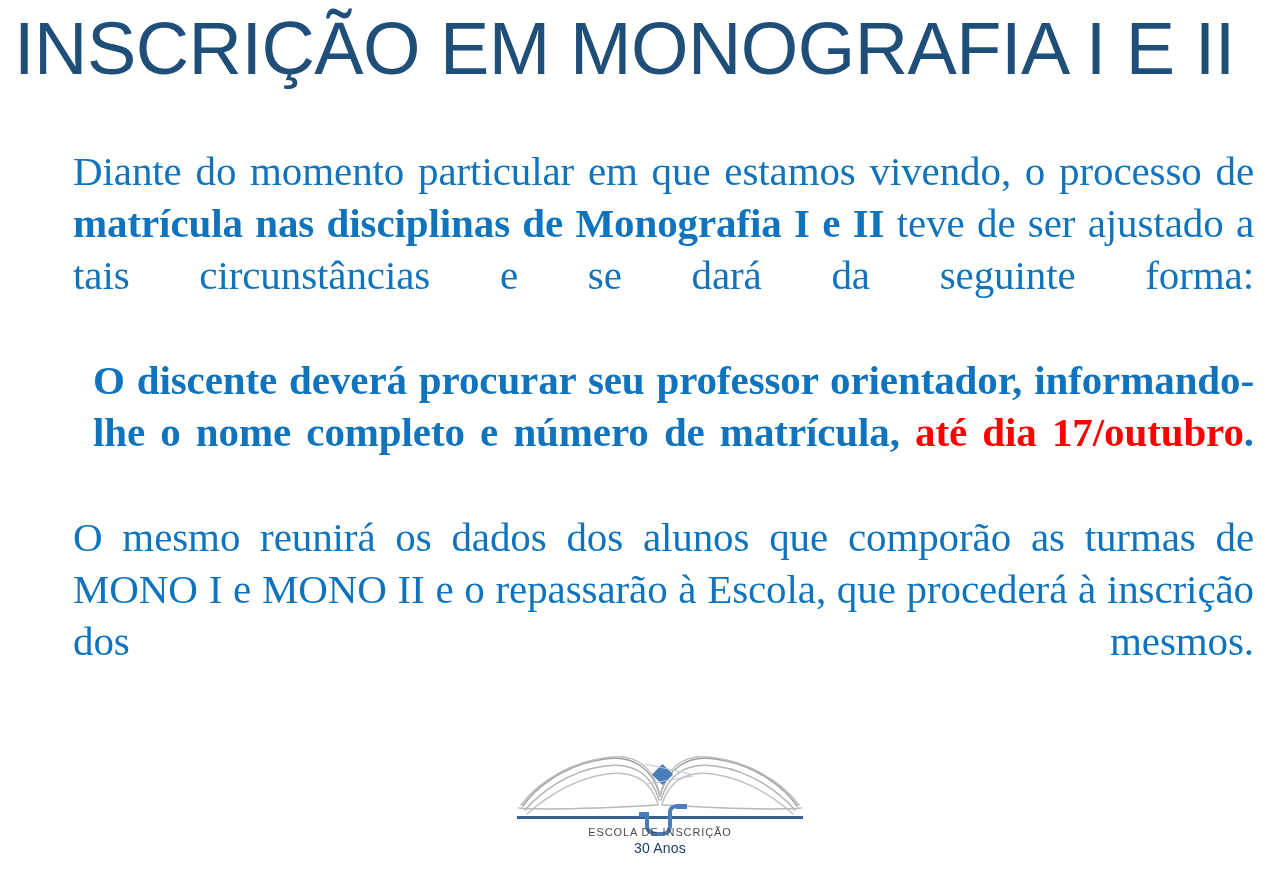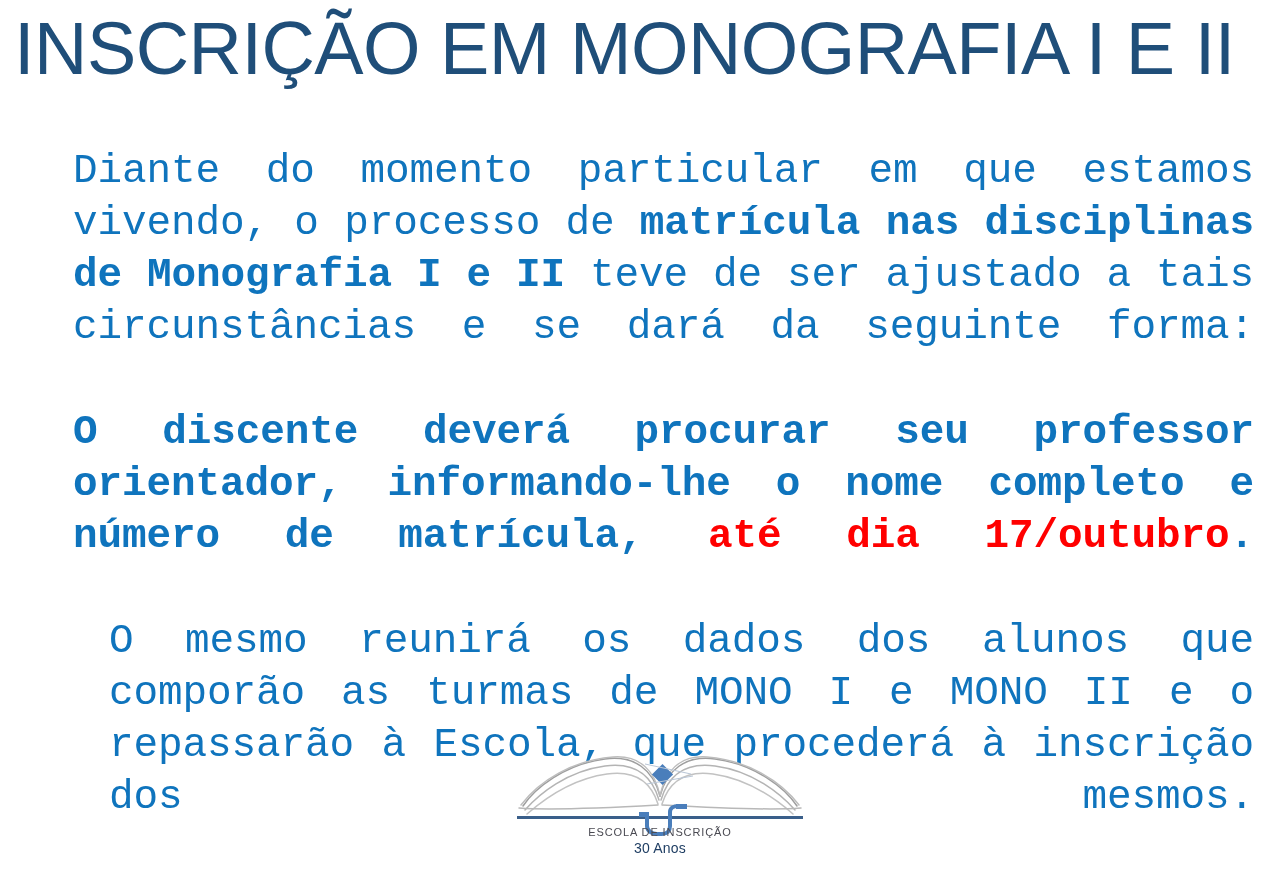--- a/index.html
+++ b/index.html
@@ -40,35 +40,35 @@
   }
 
   
   .body-block {
     position: absolute;
     left: 73px;
     top: 145px;
     width: 1181px;
   }
   .para {
-    font-family: Liberation Mono, monospace;
+    font-family: Liberation Serif, serif;
     font-size: 41px;
     line-height: 52px;
     color: #0F74BD;
     text-align: justify;
     text-justify: inter-word;
     margin: 0;
     letter-spacing: -0.1px;
   }
   .para + .para {
     margin-top: 0px;
   }
   .para.p1 { margin-bottom: 0px; }
-  .para.p2 { font-weight: 700; margin-top: 1px; }
-  .para.p3 { margin-top: 1px; margin-left: 36px; }
+  .para.p2 { font-weight: 700; margin-top: 1px; margin-left: 20px; }
+  .para.p3 { margin-top: 1px; }
 
   
   .para > .fill {
     display: inline-block;
     width: 100%;
     height: 0;
   }
 
   b, .b { font-weight: 700; }
   .red { color: #FF0000; }

